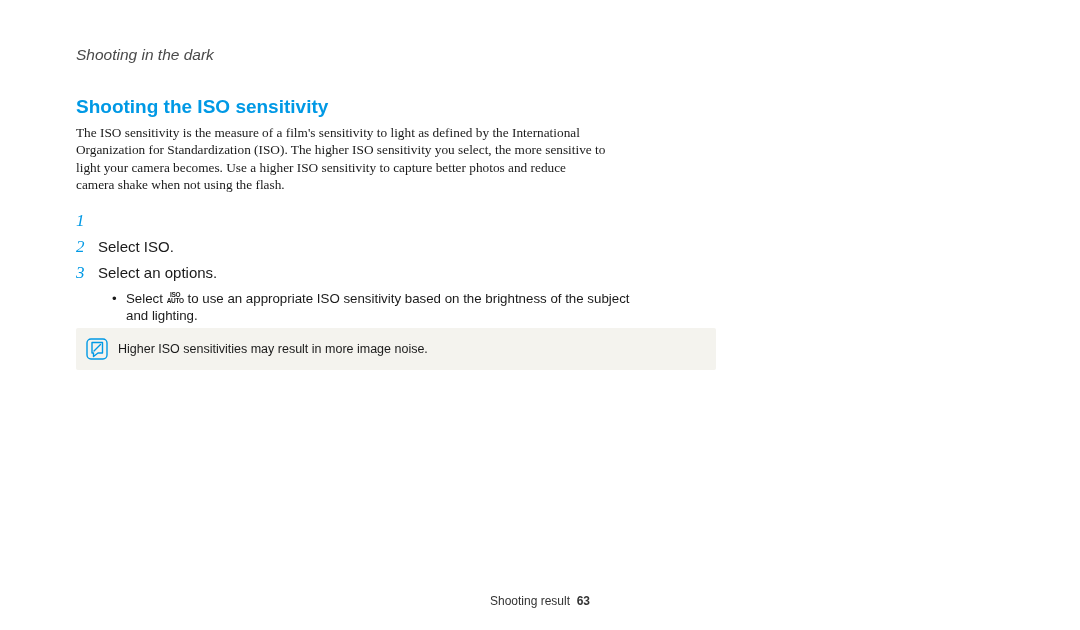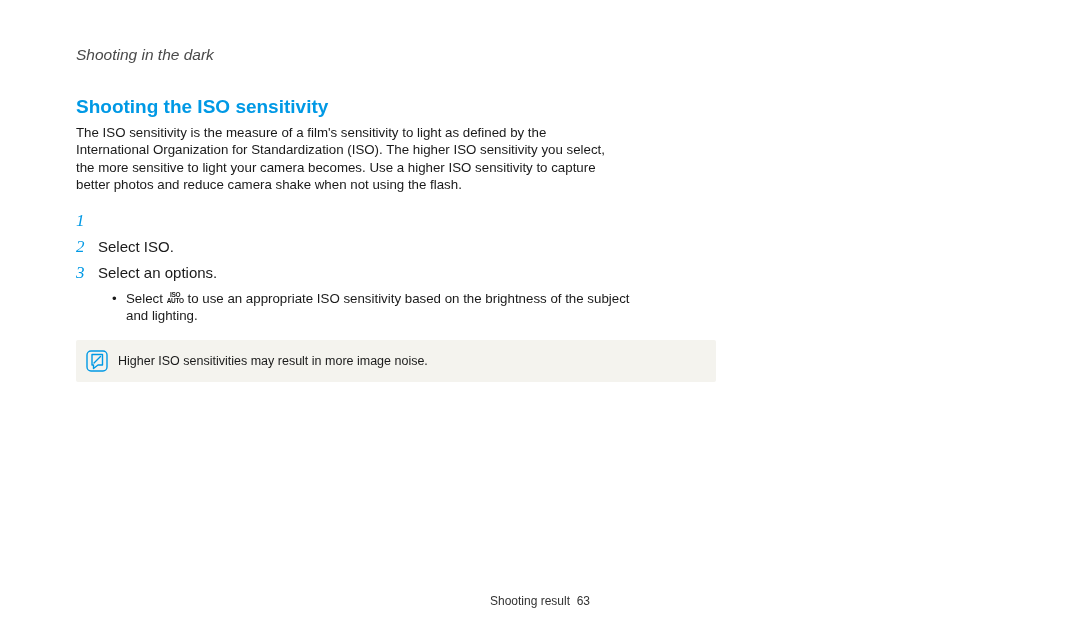--- a/index.html
+++ b/index.html
@@ -28,20 +28,21 @@
     font-size: 19px;
     font-weight: 700;
     margin-bottom: 6px;
   }
   .intro-para {
     font-size: 13.3px;
     line-height: 1.3;
     color: #1a1a1a;
     max-width: 530px;
     margin-bottom: 18px;
+    font-family: Liberation Serif, serif;
   }
   .steps {
     font-size: 15px;
   }
   .step {
     display: flex;
     align-items: baseline;
     margin-bottom: 6px;
   }
   .step-num {
@@ -86,21 +87,21 @@
     line-height: 0.9;
     font-weight: 700;
     text-align: center;
     vertical-align: middle;
     position: relative;
     top: -1px;
     white-space: pre;
     letter-spacing: -0.3px;
   }
   .note-box {
-    margin-top: 16px;
+    margin-top: 4px;
     background: #f4f3ee;
     border-radius: 2px;
     padding: 10px 12px 10px 10px;
     display: flex;
     align-items: center;
     gap: 10px;
     max-width: 640px;
   }
   .note-icon {
     width: 22px;
@@ -113,21 +114,21 @@
   }
   .footer {
     position: absolute;
     bottom: 22px;
     width: 100%;
     left: 0;
     text-align: center;
     font-size: 12px;
     color: #333;
   }
-  .footer .pg { font-weight: 400; }
+  .footer .pg { font-weight: 700; }
 </style>
 </head>
 <body>
 
 <div class="page">
 
   <div class="header-section">Shooting in the dark</div>
 
   <div class="section-title">Shooting the ISO sensitivity</div>
 

